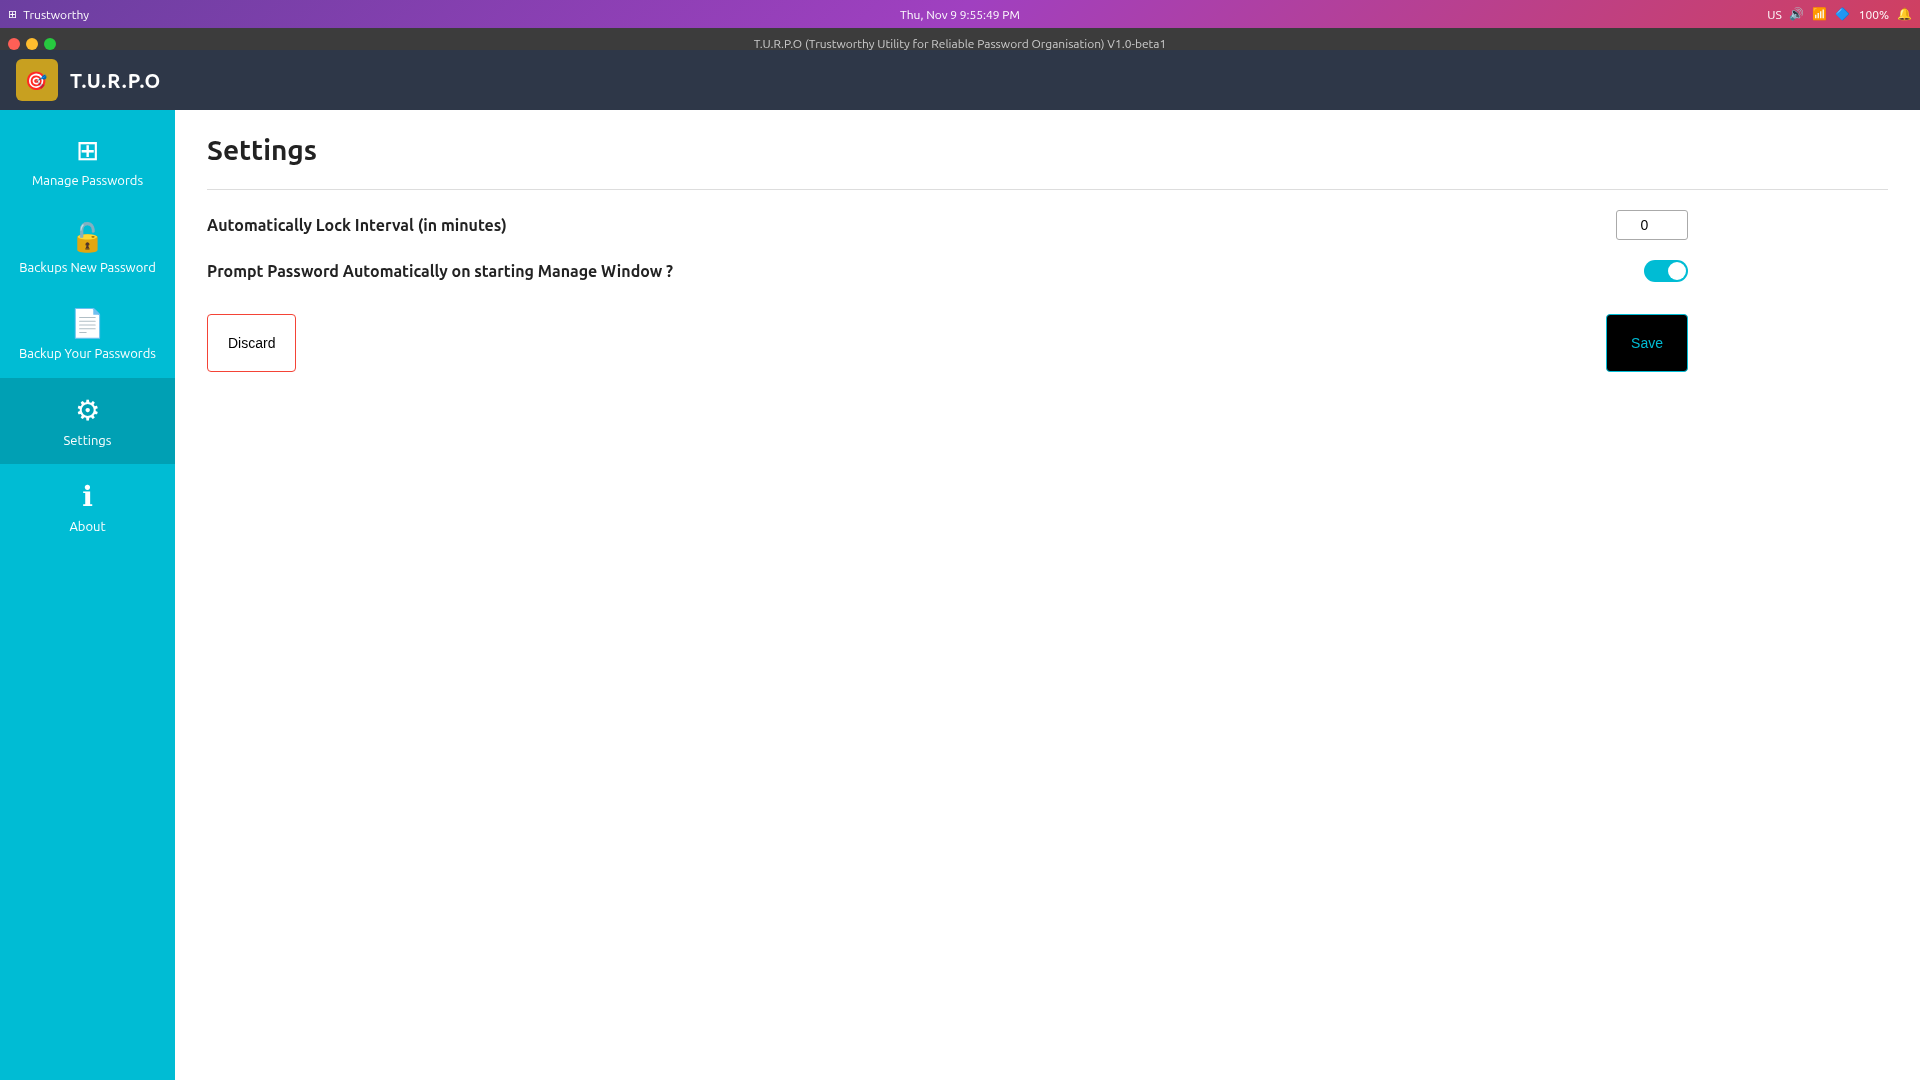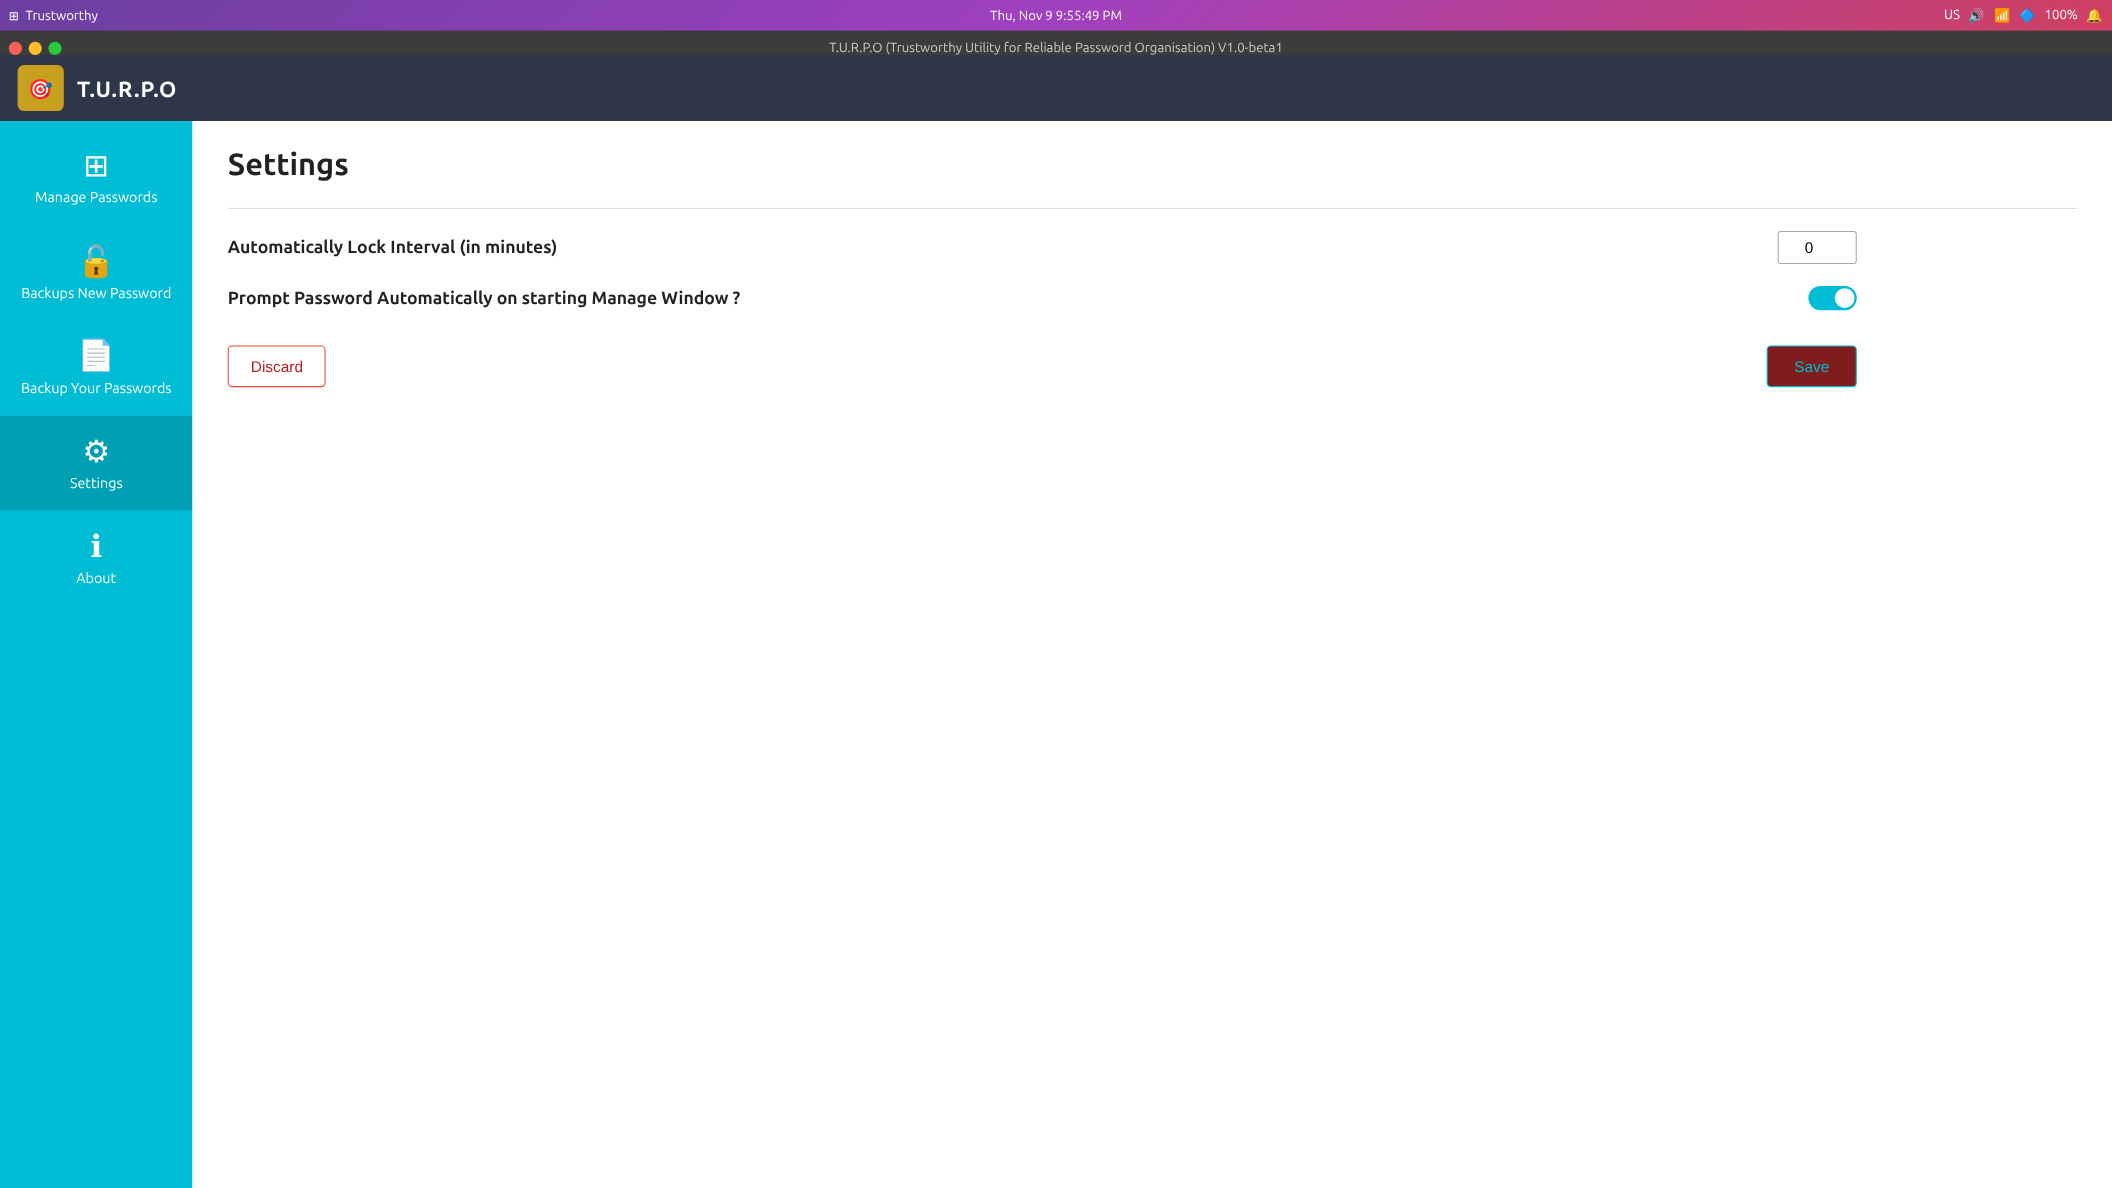--- a/index.html
+++ b/index.html
@@ -11,21 +11,21 @@
       background: linear-gradient(135deg, #6b3fa0 0%, #a040c0 50%, #d04060 100%);
       display: flex;
       align-items: center;
       justify-content: space-between;
       padding: 0 8px;
       color: white;
       font-size: 12px;
     }
     .top-bar-left { display: flex; align-items: center; gap: 6px; }
     .top-bar-center { position: absolute; left: 50%; transform: translateX(-50%); }
-    .top-bar-right { display: flex; gap: 8px; margin-left: auto; }
+    .top-bar-right { display: flex; align-items: center; gap: 8px; margin-left: auto; }
     .top-bar-icon { font-size: 11px; }
 
     
     .window-chrome {
       height: 22px;
       background: #3c3c3c;
       display: flex;
       align-items: flex-end;
       justify-content: center;
       position: relative;
@@ -176,29 +176,29 @@
       display: flex;
       justify-content: space-between;
       margin-top: 32px;
       padding-right: 200px;
     }
     .btn-discard {
       padding: 7px 20px;
       border: 1.5px solid #f44336;
       border-radius: 4px;
       background: white;
-      color: #b91c1c;
+      color: #000000;
       font-size: 14px;
       cursor: pointer;
     }
     .btn-save {
-      padding: 10px 24px;
+      padding: 20px 24px;
       border: 1.5px solid #00bcd4;
       border-radius: 4px;
-      background: #7f1d1d;
+      background: #000000;
       color: #00bcd4;
       font-size: 14px;
       cursor: pointer;
     }
   </style>
 </head>
 <body>
 
 <div class="top-bar">
   <div class="top-bar-left">

